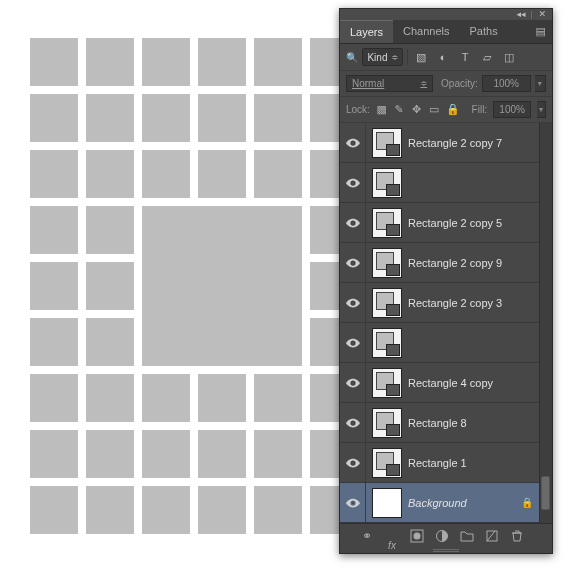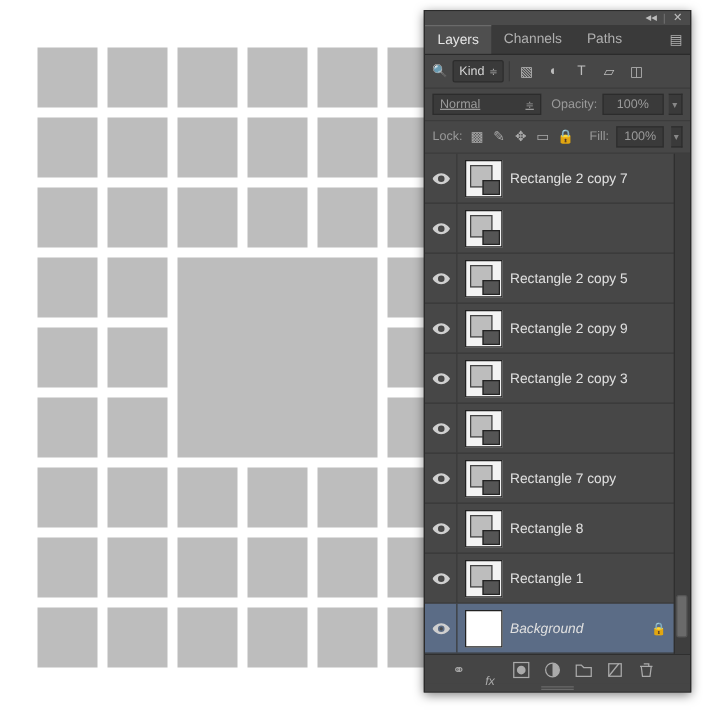--- a/index.html
+++ b/index.html
@@ -424,21 +424,21 @@
           <div class="thumb vector"></div>
         </div>
         <div class="layer">
           <div class="eye">
             <svg viewBox="0 0 16 10">
               <path d="M8 0C4 0 1 3 0 5c1 2 4 5 8 5s7-3 8-5c-1-2-4-5-8-5zm0 8a3 3 0 110-6 3 3 0 010 6z" fill="#cfcfcf"></path>
               <circle cx="8" cy="5" r="1.5" fill="#4b4b4b"></circle>
             </svg>
           </div>
           <div class="thumb vector"></div>
-          <div class="lname ">Rectangle 7 copy</div>
+          <div class="lname ">Rectangle 4 copy</div>
         </div>
         <div class="layer">
           <div class="eye">
             <svg viewBox="0 0 16 10">
               <path d="M8 0C4 0 1 3 0 5c1 2 4 5 8 5s7-3 8-5c-1-2-4-5-8-5zm0 8a3 3 0 110-6 3 3 0 010 6z" fill="#cfcfcf"></path>
               <circle cx="8" cy="5" r="1.5" fill="#4b4b4b"></circle>
             </svg>
           </div>
           <div class="thumb vector"></div>
           <div class="lname ">Rectangle 8</div>

